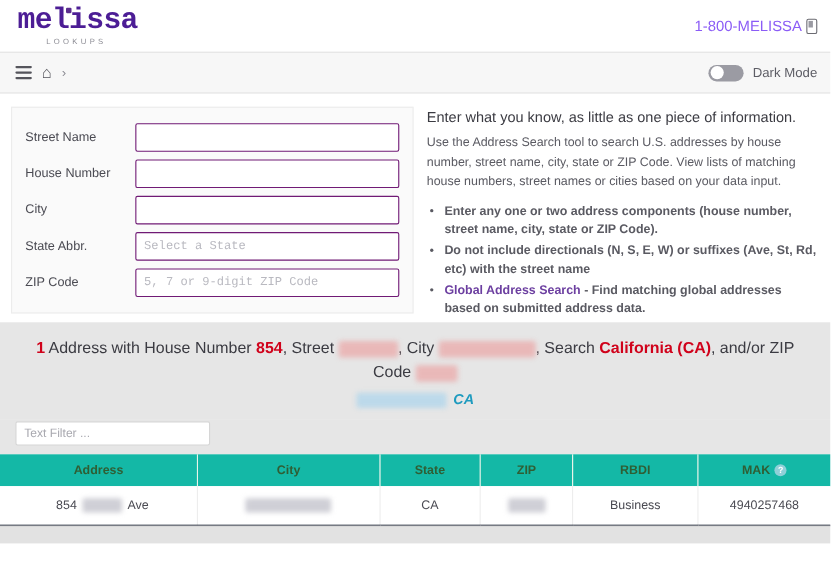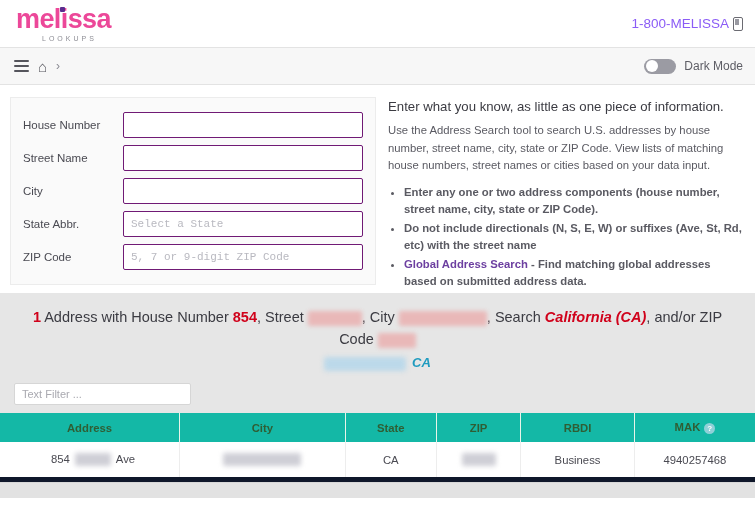--- a/index.html
+++ b/index.html
@@ -29,23 +29,23 @@
   .logo-wrap {
     display: flex;
     flex-direction: column;
     align-items: flex-start;
     line-height: 1;
   }
   .logo-text {
     font-size: 27px;
     font-weight: bold;
     letter-spacing: -0.6px;
-    color: #ec4899;
+    color: #4c1d95;
     position: relative;
-    font-family: Liberation Sans, sans-serif;
+    font-family: Liberation Mono, monospace;
   }
   .logo-dot {
     position: absolute;
     width: 5px;
     height: 5px;
     background: #5b2d8e;
     left: 44px;
     top: 1px;
     border-radius: 1px;
   }
@@ -231,21 +231,21 @@
     padding: 13px 14px 8px 14px;
     box-sizing: border-box;
     text-align: center;
     font-size: 14.5px;
     color: #3b3b42;
     line-height: 1.55;
     position: relative;
   }
   .sum-count { color: #d0021b; font-weight: bold; }
   .sum-house { color: #d0021b; font-weight: bold; }
-  .sum-state { color: #d0021b; font-weight: bold; font-style: italic; }
+  .sum-state { color: #d0021b; font-weight: bold; }
   .redact {
     display: inline-block;
     vertical-align: middle;
     background: #e9b8b8;
     filter: blur(2.2px);
     border-radius: 2px;
   }
   .redact.r1 { width: 54px; height: 15px; }
   .redact.r2 { width: 88px; height: 15px; }
   .redact.r3 { width: 38px; height: 15px; }
@@ -304,21 +304,21 @@
     text-align: center;
     border-right: 1px solid #e9f4e9;
   }
   table.results th:last-child { border-right: none; }
   table.results td {
     height: 33px;
     font-size: 11.3px;
     color: #4a4a52;
     text-align: center;
     border-right: 1px solid #ededed;
-    border-bottom: 5px solid #0f172a;
+    border-bottom: 1px solid #0f172a;
     background: #ffffff;
   }
   table.results td:last-child { border-right: none; }
   .col-address { width: 24%; }
   .col-city { width: 22%; }
   .col-state { width: 12%; }
   .col-zip { width: 11%; }
   .col-rbdi { width: 15%; }
   .col-mak { width: 16%; }
   .cell-address {
@@ -390,25 +390,25 @@
       <div class="knob"></div>
     </div>
     <span class="darkmode-label">Dark Mode</span>
   </div>
 </div>
 
 <div class="main">
 
   <div class="form-panel">
     <div class="field-row">
+      <div class="field-label">Street Name</div>
+      <input class="field-input" type="text" placeholder="" style="">
+    </div>
+    <div class="field-row">
       <div class="field-label">House Number</div>
-      <input class="field-input" type="text" placeholder="" style="">
-    </div>
-    <div class="field-row">
-      <div class="field-label">Street Name</div>
       <input class="field-input" type="text" placeholder="" style="">
     </div>
     <div class="field-row">
       <div class="field-label">City</div>
       <input class="field-input" type="text" placeholder="" style="">
     </div>
     <div class="field-row">
       <div class="field-label">State Abbr.</div>
       <input class="field-input" type="text" placeholder="Select a State" style="">
     </div>

